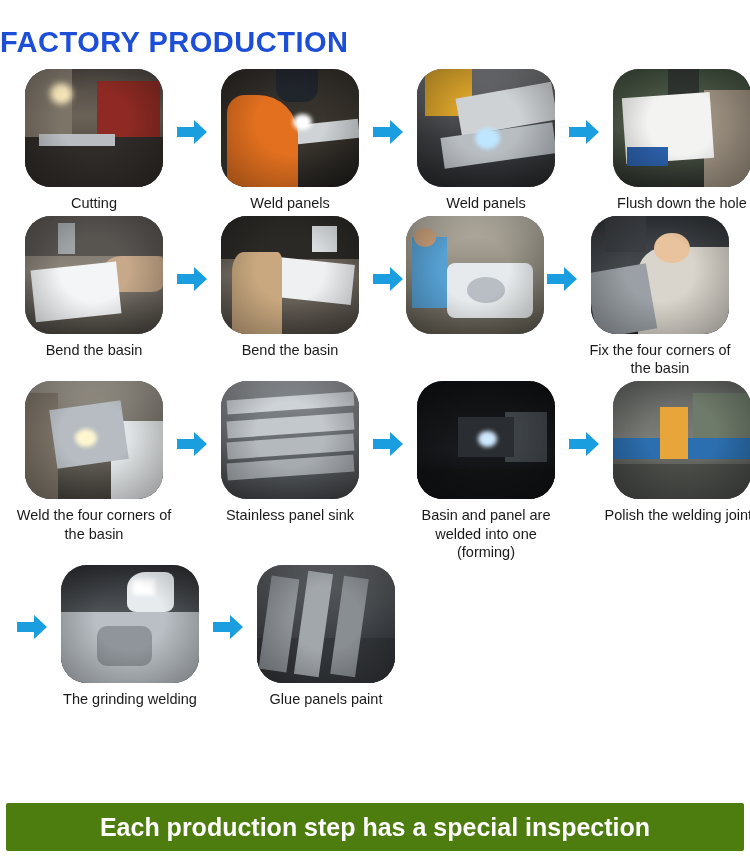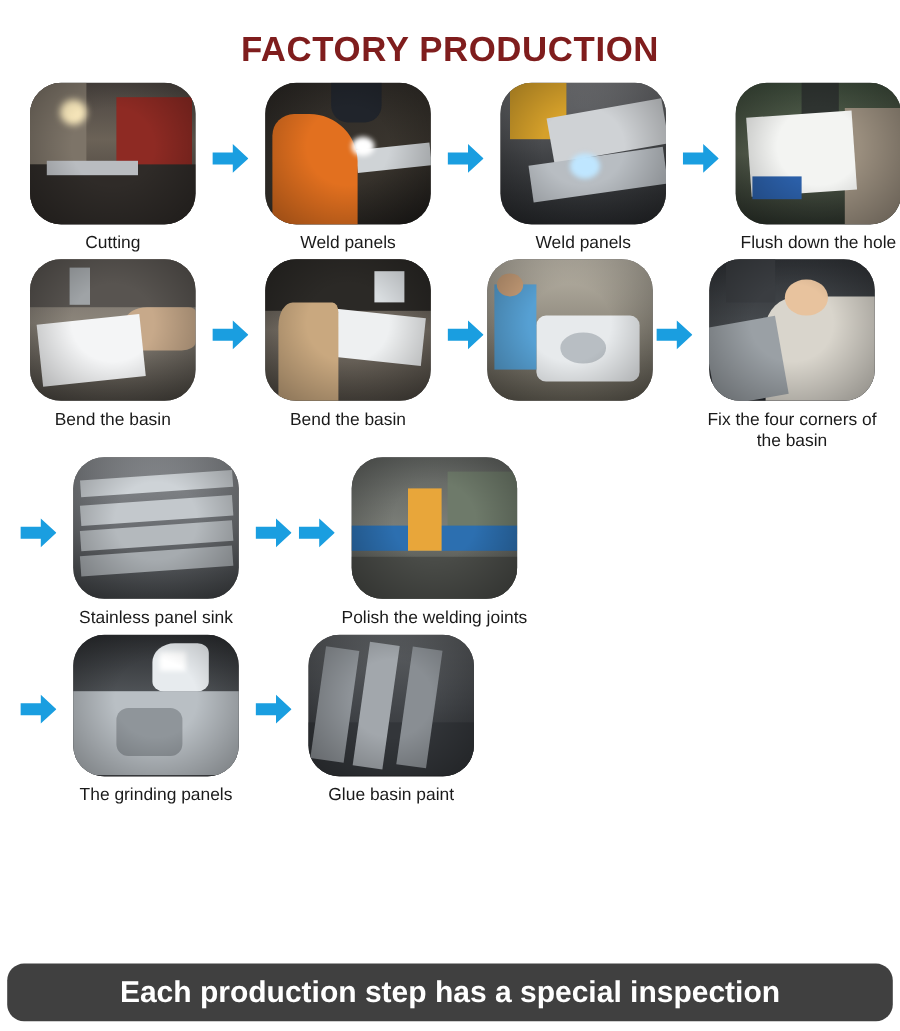--- a/index.html
+++ b/index.html
@@ -14,22 +14,21 @@
   }
 
   .page {
     position: relative;
     width: 750px;
     height: 859px;
     background: #ffffff;
   }
 
   .title {
-    text-align: center;
-    color: #7f1d1d;
+    color: #1d4ed8;
     font-size: 29px;
     font-weight: bold;
     letter-spacing: 0.5px;
     padding-top: 26px;
     padding-bottom: 10px;
   }
 
   .grid {
     padding: 0 14px;
   }
@@ -78,22 +77,22 @@
     width: 160px;
     padding: 0 2px;
   }
 
   .footer {
     position: absolute;
     left: 6px;
     right: 6px;
     bottom: 8px;
     height: 48px;
-    background: #404040;
-    border-radius: 14px;
+    background: #4d7c0f;
+    border-radius: 2px;
     display: flex;
     align-items: center;
     justify-content: center;
   }
   .footer span {
     color: #ffffff;
     font-size: 25px;
     font-weight: bold;
   }
 
@@ -326,20 +325,31 @@
             <div class="ph m1"></div>
             <div class="ph m2"></div>
             <div class="ph m3"></div>
             <div class="vignette"></div>
         </div>
         <div class="caption">Fix the four corners of the basin</div>
       </div>
     </div>
 
     <div class="row">
+      <div class="cell">
+        <div class="photo p9">
+          <div class="ph sc-bg"></div>
+            <div class="ph m3"></div>
+            <div class="ph m2"></div>
+            <div class="ph m1"></div>
+            <div class="ph m4"></div>
+            <div class="vignette"></div>
+        </div>
+        <div class="caption">Weld the four corners of the basin</div>
+      </div>
       <div class="arrow-cell">
         <svg class="arrow" width="30" height="26" viewBox="0 0 30 26" aria-hidden="true">
           <path d="M0 8 L17 8 L17 1 L30 13 L17 25 L17 18 L0 18 Z" fill="#1a9ee0"></path>
         </svg>
       </div>
       <div class="cell">
         <div class="photo p10">
           <div class="ph sc-bg"></div>
             <div class="ph m4"></div>
             <div class="ph m1"></div>
@@ -347,20 +357,31 @@
             <div class="ph m3"></div>
             <div class="vignette"></div>
         </div>
         <div class="caption">Stainless panel sink</div>
       </div>
       <div class="arrow-cell">
         <svg class="arrow" width="30" height="26" viewBox="0 0 30 26" aria-hidden="true">
           <path d="M0 8 L17 8 L17 1 L30 13 L17 25 L17 18 L0 18 Z" fill="#1a9ee0"></path>
         </svg>
       </div>
+      <div class="cell">
+        <div class="photo p11">
+          <div class="ph sc-bg"></div>
+            <div class="ph m3"></div>
+            <div class="ph m1"></div>
+            <div class="ph m2"></div>
+            <div class="ph m4"></div>
+            <div class="vignette"></div>
+        </div>
+        <div class="caption">Basin and panel are welded into one (forming)</div>
+      </div>
       <div class="arrow-cell">
         <svg class="arrow" width="30" height="26" viewBox="0 0 30 26" aria-hidden="true">
           <path d="M0 8 L17 8 L17 1 L30 13 L17 25 L17 18 L0 18 Z" fill="#1a9ee0"></path>
         </svg>
       </div>
       <div class="cell">
         <div class="photo p12">
           <div class="ph sc-bg"></div>
             <div class="ph m3"></div>
             <div class="ph m1"></div>
@@ -380,37 +401,37 @@
       </div>
       <div class="cell">
         <div class="photo p14">
           <div class="ph sc-bg"></div>
             <div class="ph m1"></div>
             <div class="ph m2"></div>
             <div class="ph m3"></div>
             <div class="ph m4"></div>
             <div class="vignette"></div>
         </div>
-        <div class="caption">The grinding panels</div>
+        <div class="caption">The grinding welding</div>
       </div>
       <div class="arrow-cell">
         <svg class="arrow" width="30" height="26" viewBox="0 0 30 26" aria-hidden="true">
           <path d="M0 8 L17 8 L17 1 L30 13 L17 25 L17 18 L0 18 Z" fill="#1a9ee0"></path>
         </svg>
       </div>
       <div class="cell">
         <div class="photo p15">
           <div class="ph sc-bg"></div>
             <div class="ph m4"></div>
             <div class="ph m1"></div>
             <div class="ph m2"></div>
             <div class="ph m3"></div>
             <div class="vignette"></div>
         </div>
-        <div class="caption">Glue basin paint</div>
+        <div class="caption">Glue panels paint</div>
       </div>
       <div class="arrow-cell"></div>
       <div class="cell"></div>
     </div>
 
   </div>
 
   <div class="footer">
     <span>Each production step has a special inspection</span>
   </div>

